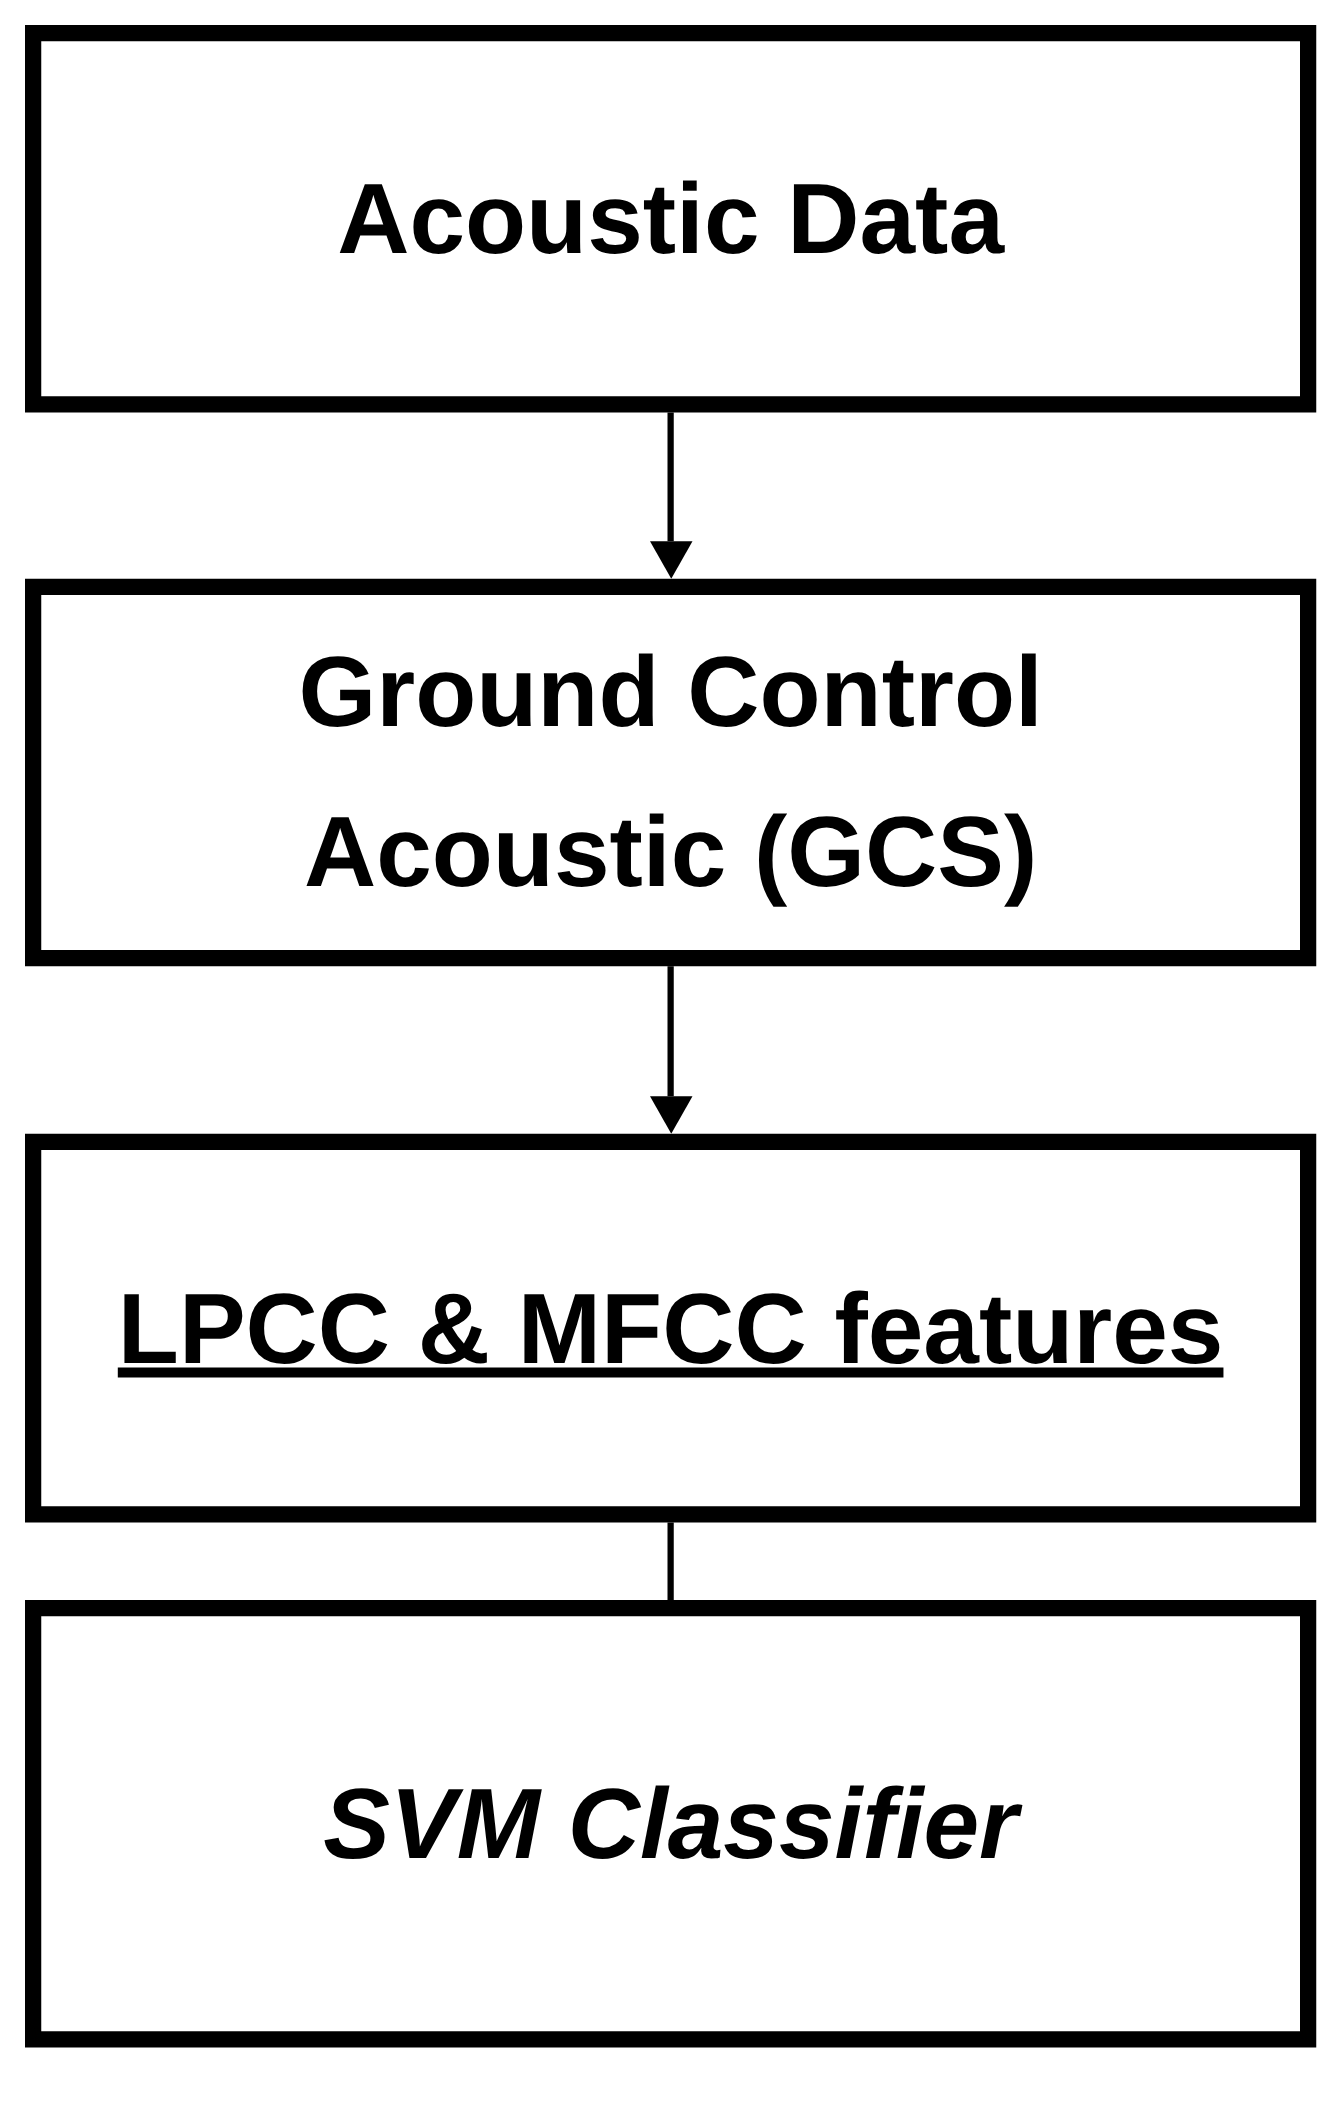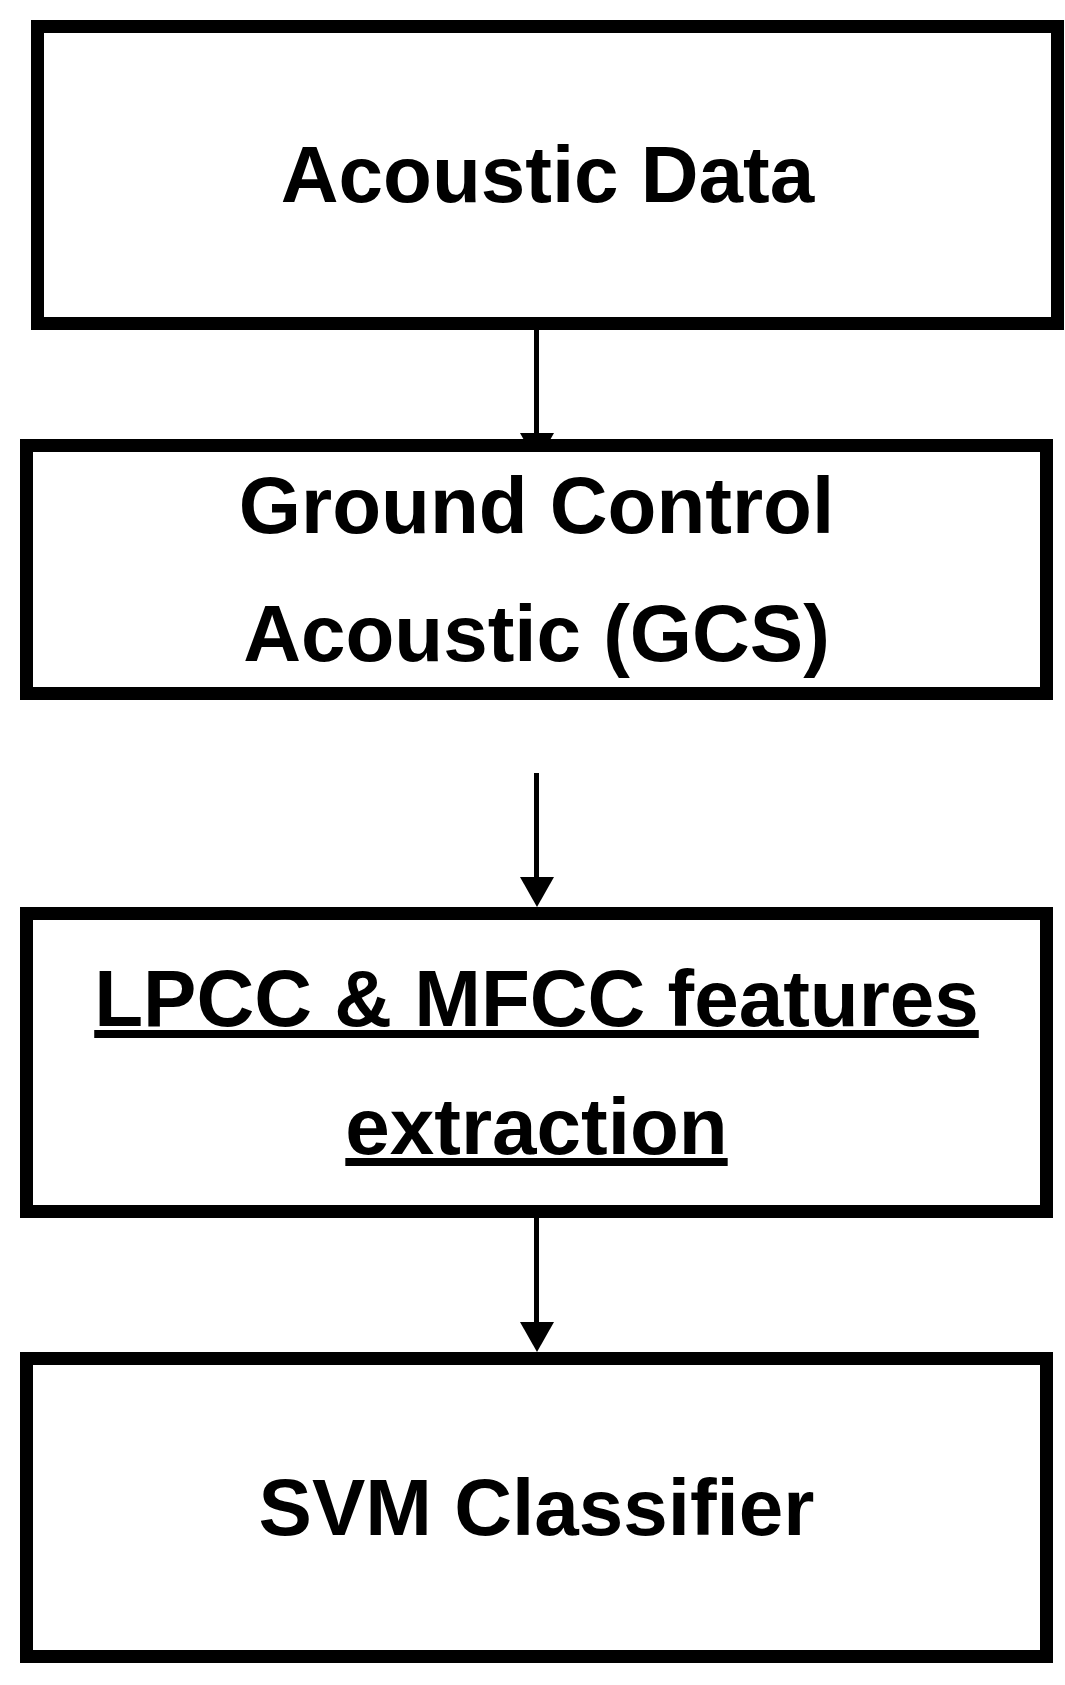--- a/index.html
+++ b/index.html
@@ -52,27 +52,27 @@
     background: #000000;
   }
   .arrow .head {
     width: 0;
     height: 0;
     border-left: 17px solid transparent;
     border-right: 17px solid transparent;
     border-top: 30px solid #000000;
   }
   
-  #node-0 { top: 20px;   height: 310px; margin-left: 11px; }
+  #node-0 { top: 20px;   height: 310px; }
   #arrow-0 { top: 330px; height: 133px; }
-  #node-1 { top: 439px;  height: 261px; }
+  #node-1 { top: 463px;  height: 310px; }
   #arrow-1 { top: 773px; height: 134px; }
   #node-2 { top: 907px;  height: 311px; text-decoration: underline; }
   #arrow-2 { top: 1218px; height: 134px; }
-  #node-3 { top: 1352px; height: 311px; }
+  #node-3 { top: 1280px; height: 358px; font-style: italic; }
 </style>
 </head>
 <body>
 
 <div id="canvas">
 
   <section class="node" id="node-0">
     <div class="node-label">
       <span class="line">Acoustic Data</span>
     </div>
@@ -91,21 +91,20 @@
   </section>
 
   <div class="arrow" id="arrow-1">
     <div class="shaft"></div>
     <div class="head"></div>
   </div>
 
   <section class="node" id="node-2">
     <div class="node-label">
       <span class="line">LPCC &amp; MFCC features</span>
-      <span class="line">extraction</span>
     </div>
   </section>
 
   <div class="arrow" id="arrow-2">
     <div class="shaft"></div>
     <div class="head"></div>
   </div>
 
   <section class="node" id="node-3">
     <div class="node-label">

